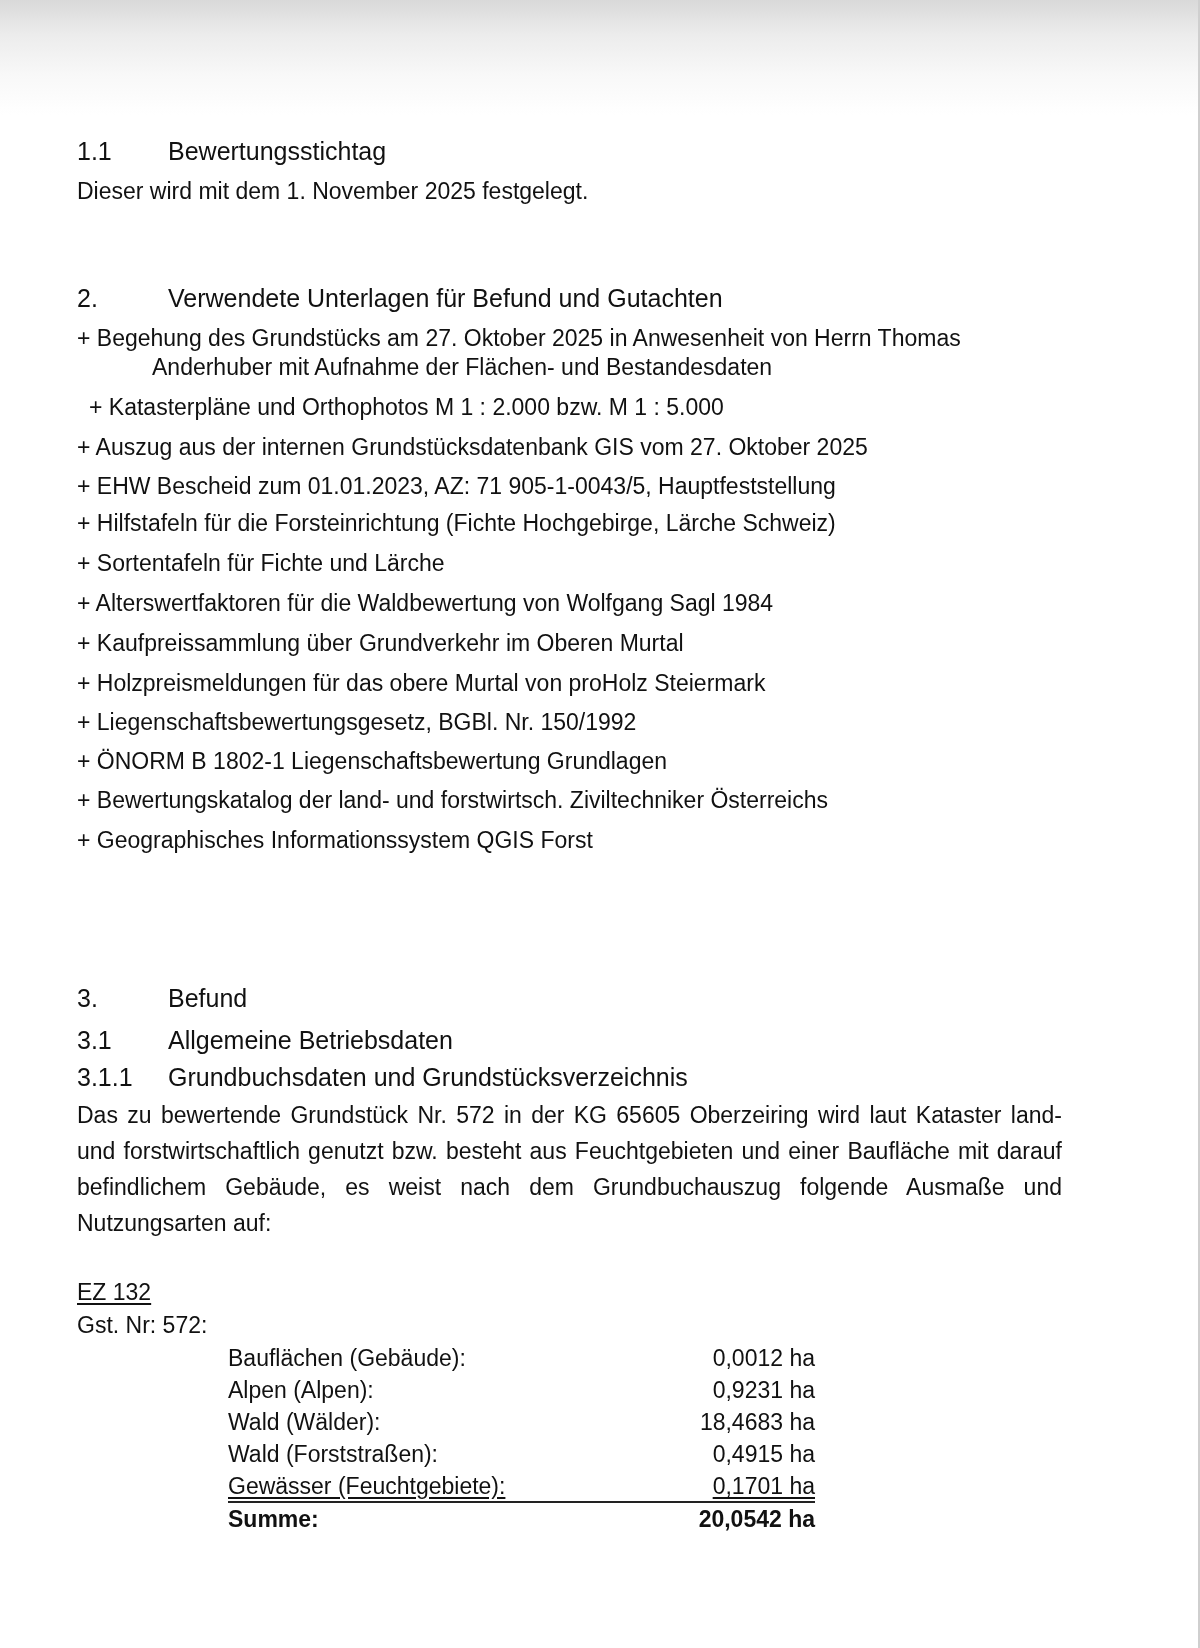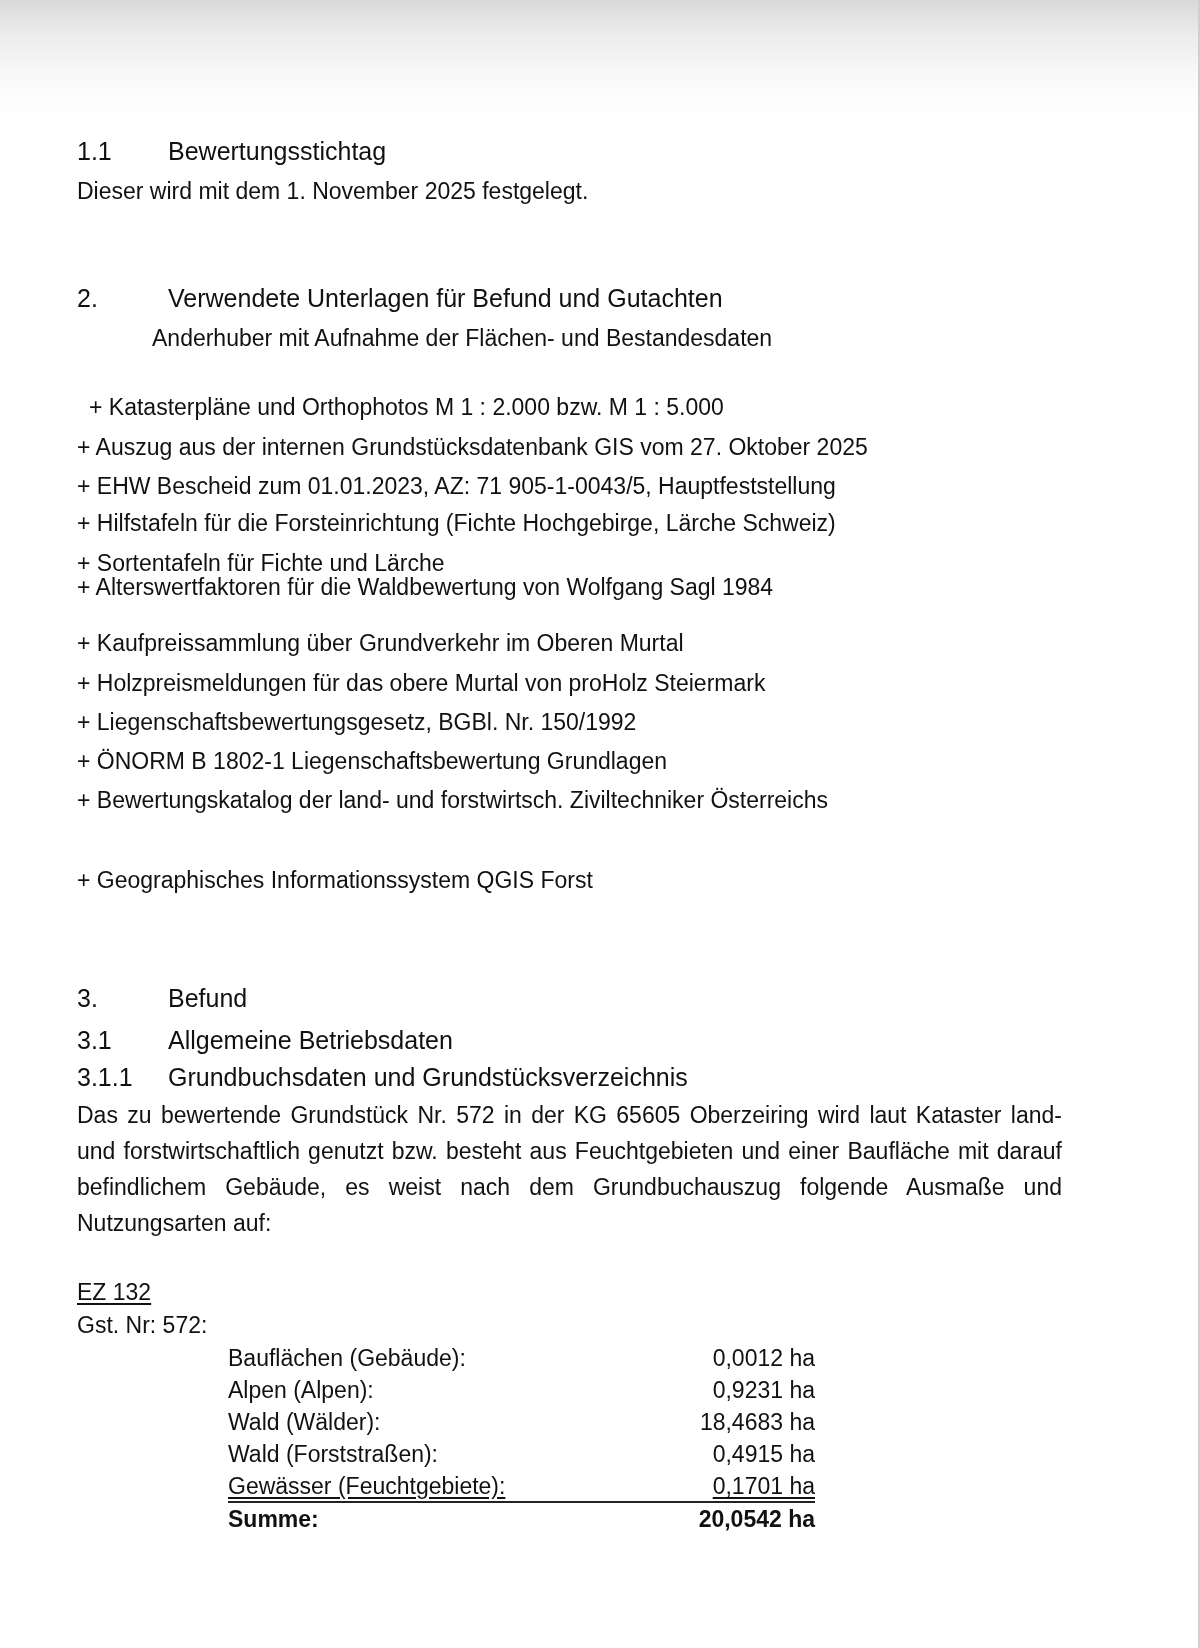--- a/index.html
+++ b/index.html
@@ -105,34 +105,35 @@
   <div class="abs heading" style="top:136px;">
     <span class="num">1.1</span><span>Bewertungsstichtag</span>
   </div>
   <div class="abs body-text" style="top:176px;">Dieser wird mit dem 1. November 2025 festgelegt.</div>
 
   <div class="abs heading" style="top:283px;">
     <span class="num">2.</span><span>Verwendete Unterlagen für Befund und Gutachten</span>
   </div>
 
   <div class="abs list-item" style="top:324px; line-height:29px;">
+    <span>+ Begehung des Grundstücks am 27. Oktober 2025 in Anwesenheit von Herrn Thomas</span>
     <span class="cont">Anderhuber mit Aufnahme der Flächen- und Bestandesdaten</span>
   </div>
   <div class="abs list-item" style="top:392px;margin-left:12px;">+ Katasterpläne und Orthophotos M 1 : 2.000 bzw. M 1 : 5.000</div>
   <div class="abs list-item" style="top:432px;">+ Auszug aus der internen Grundstücksdatenbank GIS vom 27. Oktober 2025</div>
   <div class="abs list-item" style="top:471px;">+ EHW Bescheid zum 01.01.2023, AZ: 71 905-1-0043/5, Hauptfeststellung</div>
   <div class="abs list-item" style="top:508px;">+ Hilfstafeln für die Forsteinrichtung (Fichte Hochgebirge, Lärche Schweiz)</div>
   <div class="abs list-item" style="top:548px;">+ Sortentafeln für Fichte und Lärche</div>
-  <div class="abs list-item" style="top:572px;">+ Alterswertfaktoren für die Waldbewertung von Wolfgang Sagl 1984</div>
+  <div class="abs list-item" style="top:588px;">+ Alterswertfaktoren für die Waldbewertung von Wolfgang Sagl 1984</div>
   <div class="abs list-item" style="top:628px;">+ Kaufpreissammlung über Grundverkehr im Oberen Murtal</div>
   <div class="abs list-item" style="top:668px;">+ Holzpreismeldungen für das obere Murtal von proHolz Steiermark</div>
   <div class="abs list-item" style="top:707px;">+ Liegenschaftsbewertungsgesetz, BGBl. Nr. 150/1992</div>
   <div class="abs list-item" style="top:746px;">+ ÖNORM B 1802-1 Liegenschaftsbewertung Grundlagen</div>
   <div class="abs list-item" style="top:785px;">+ Bewertungskatalog der land- und forstwirtsch. Ziviltechniker Österreichs</div>
-  <div class="abs list-item" style="top:825px;margin-top:40px;">+ Geographisches Informationssystem QGIS Forst</div>
+  <div class="abs list-item" style="top:825px;">+ Geographisches Informationssystem QGIS Forst</div>
 
   <div class="abs heading" style="top:983px;">
     <span class="num">3.</span><span>Befund</span>
   </div>
   <div class="abs heading" style="top:1025px;">
     <span class="num">3.1</span><span>Allgemeine Betriebsdaten</span>
   </div>
   <div class="abs heading" style="top:1062px;">
     <span class="num">3.1.1</span><span>Grundbuchsdaten und Grundstücksverzeichnis</span>
   </div>

